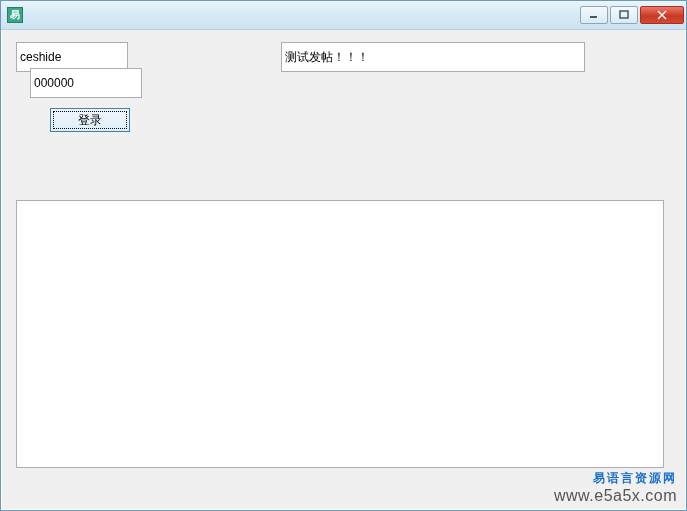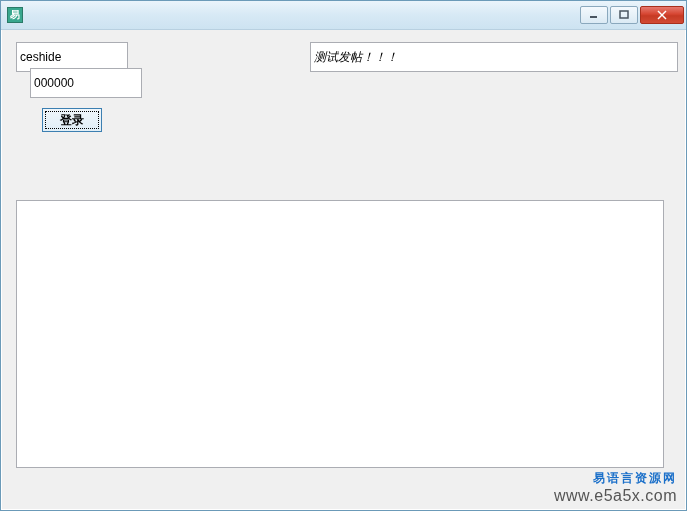--- a/index.html
+++ b/index.html
@@ -168,23 +168,23 @@
       </div>
     </div>
   </div>
 
   <div class="client">
 
     <input class="text-input" style="left: 14px; top: 12px; width: 112px;" value="ceshide">
 
     <input class="text-input" style="left: 28px; top: 38px; width: 112px;" value="000000">
 
-    <button class="btn focused" style="left:40px; top:78px; width:60px;font-weight:bold;">登录</button>
+    <button class="btn focused" style="left:48px; top:78px; width:80px;">登录</button>
 
-    <input class="text-input" style="left: 308px; top: 12px; width: 368px; font-style: italic;" value="测试发帖！！！">
+    <input class="text-input" style="left: 279px; top: 12px; width: 304px;" value="测试发帖！！！">
 
 
 
     <div class="output-area" style="left:14px; top:170px; width:648px; height:268px;">
       <span></span>
     </div>
 
     <div class="footer">
       <div class="footer-brand">易语言资源网</div>
       <div class="footer-url">www.e5a5x.com</div>

